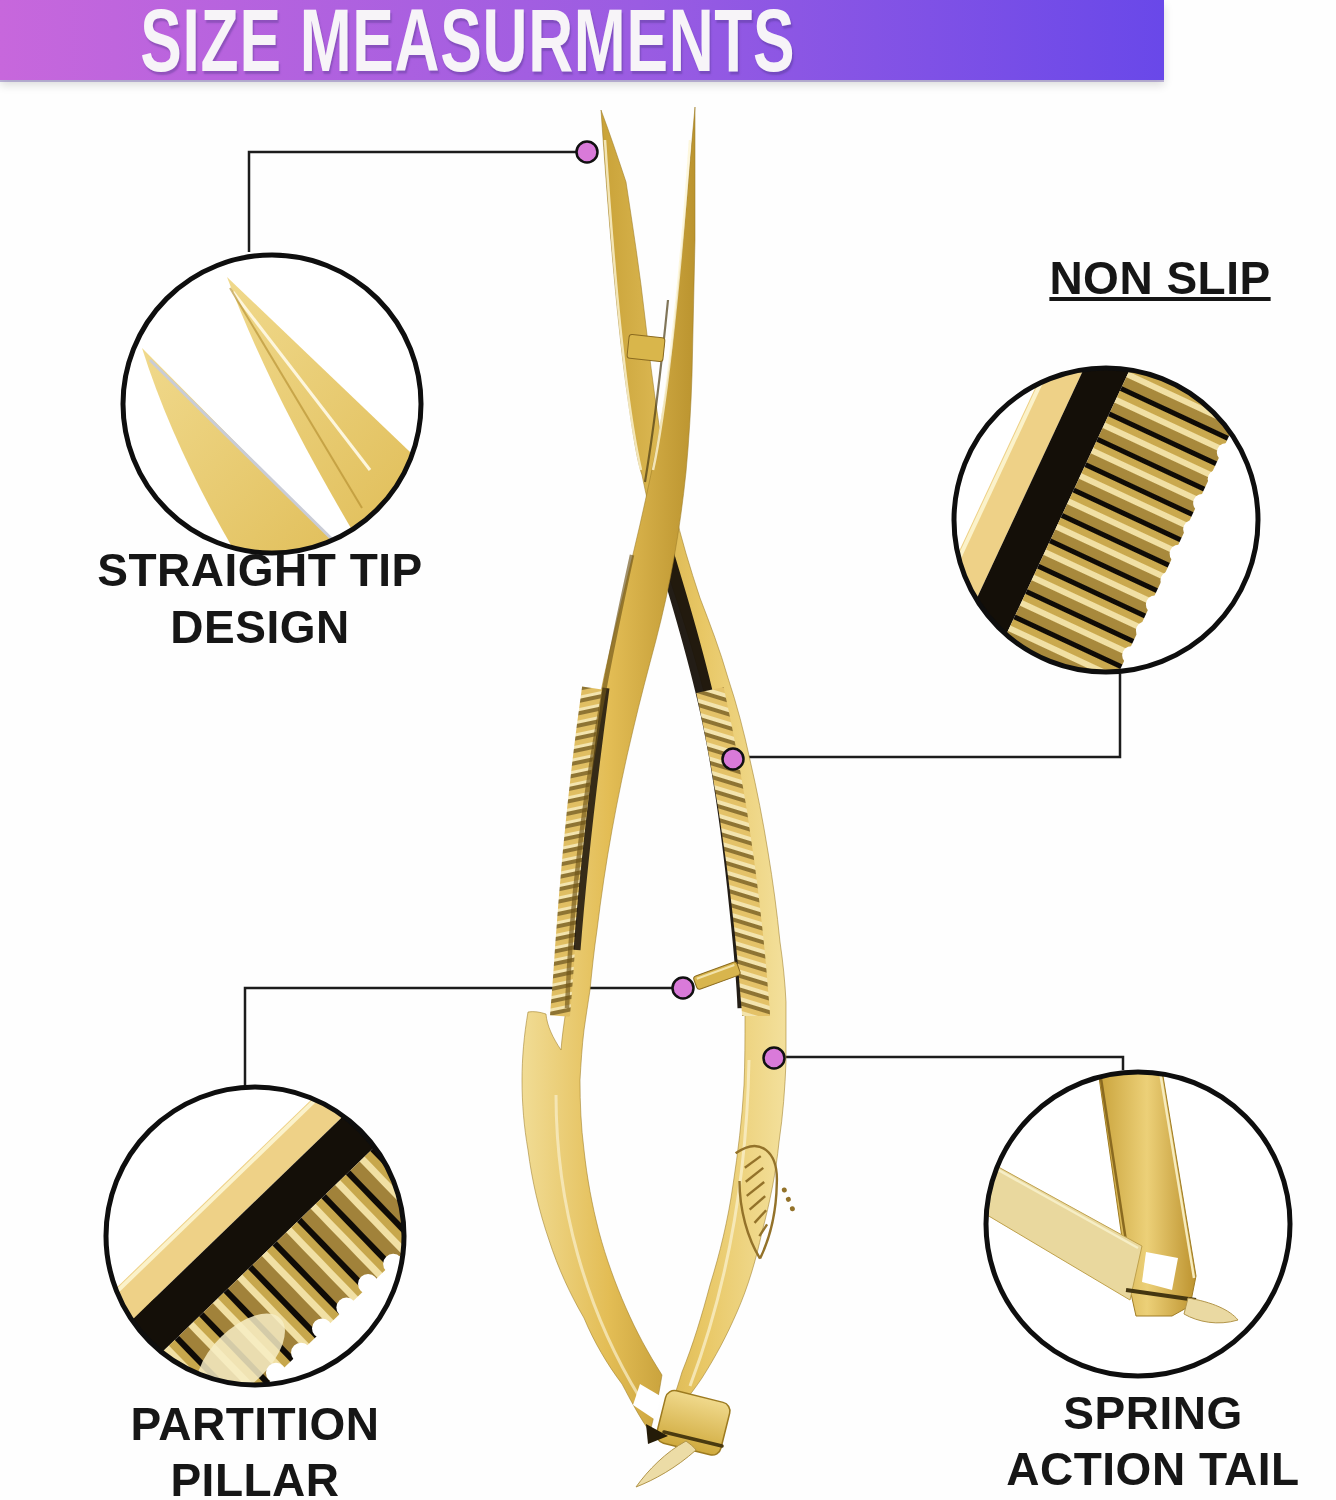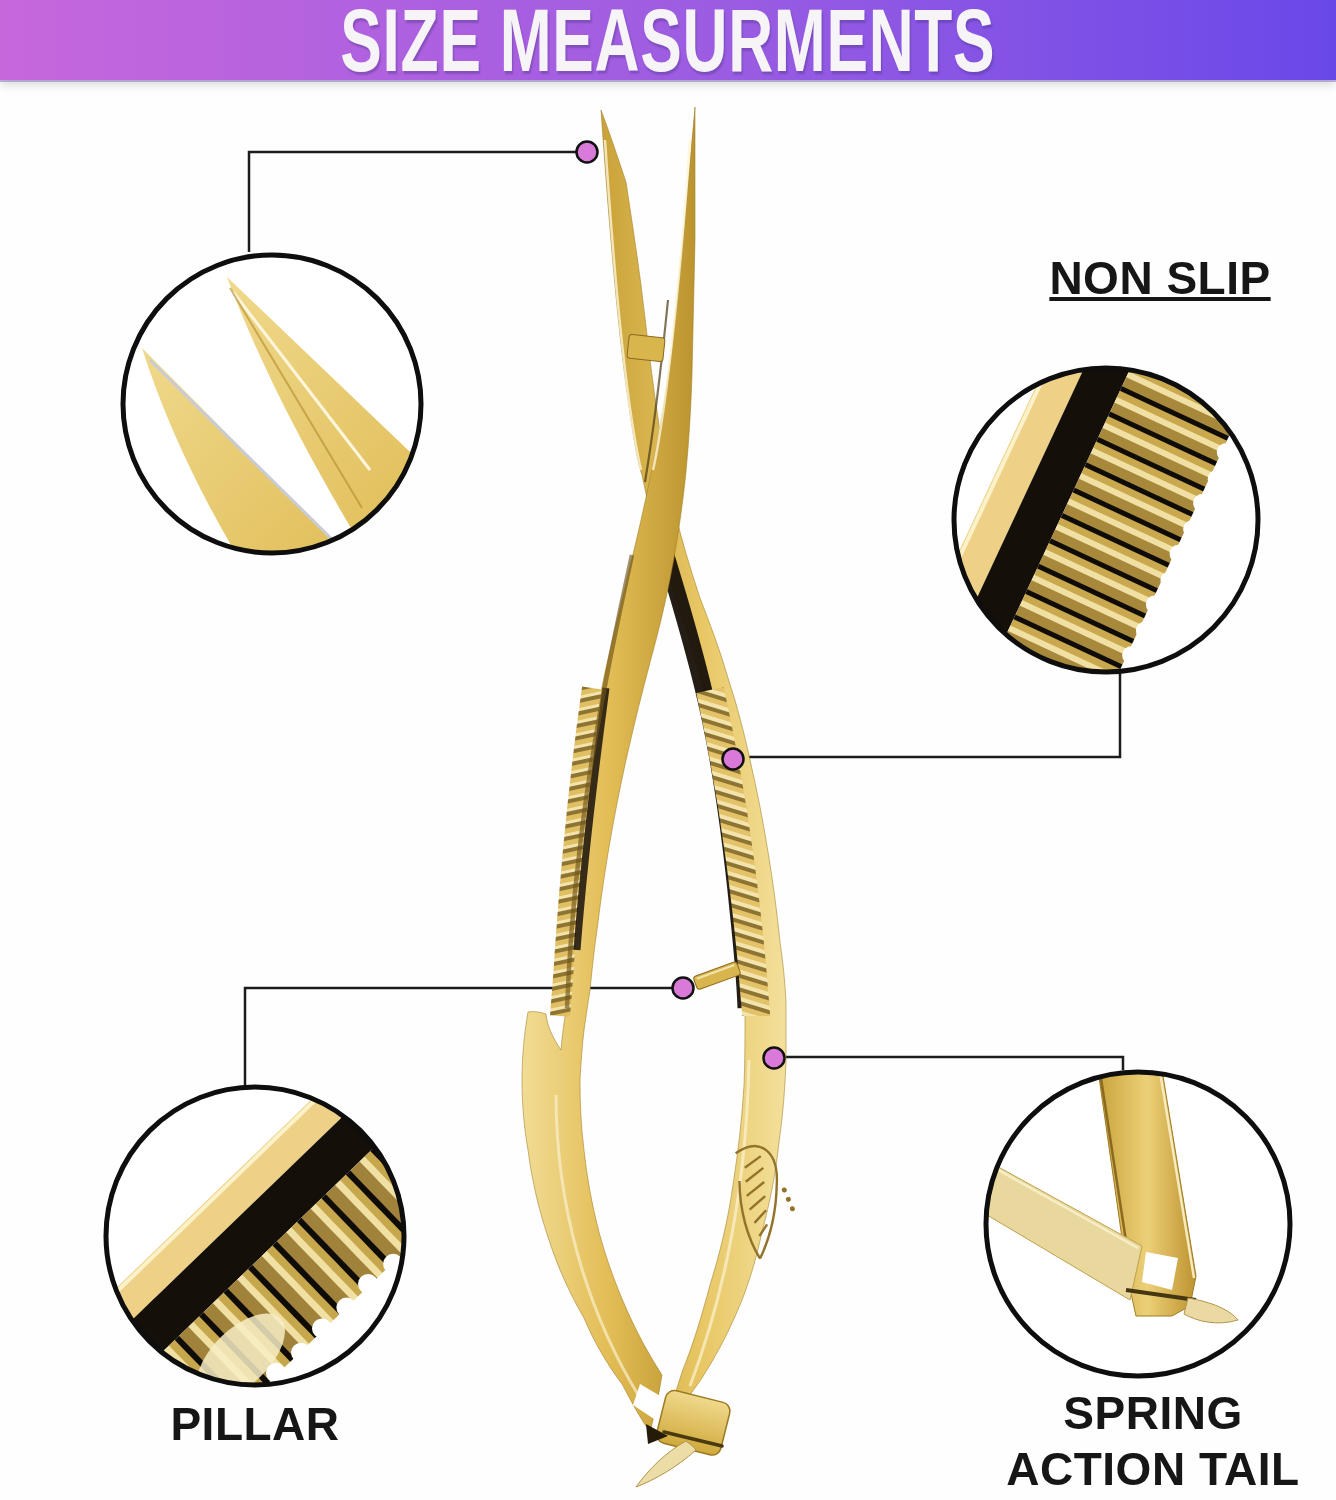--- a/index.html
+++ b/index.html
@@ -2,23 +2,23 @@
 <html style="--banner-left: #c767dc; --banner-mid: #9a5ce2; --banner-right: #6948e9; --banner-text: #f7f4f8; --label-text: #161616; --callout-dot: #d97ad9; --callout-line: #1c1c1c; --gold-light: #f3e3a2; --gold-mid: #e6c25e; --gold-dark: #c29a33; --shadow-black: #17110a;"><head>
 <meta charset="utf-8">
 <style>
   html,body{margin:0;padding:0;background:#ffffff;}
   body{width:1336px;height:1500px;position:relative;overflow:hidden;
        font-family:"Liberation Sans", sans-serif;}
   .canvas{position:absolute;inset:0;background:#fefefe;}
 
   
   .banner{
-    position:absolute;left:0;top:0;width:1336px;height:80px;
+    position:absolute;left:0;top:0;width:1164px;height:80px;
     background:linear-gradient(90deg,var(--banner-left) 0%,var(--banner-mid) 55%,var(--banner-right) 100%);
-    display:flex;align-items:center;justify-content:center;
+    display:flex;align-items:center;
     box-shadow:0 2px 0 rgba(120,100,180,.45), 0 5px 9px rgba(0,0,0,.14);
   }
   .banner-text{
     display:inline-block;
     font-size:89px;font-weight:bold;line-height:80px;
     color:var(--banner-text);
     transform:scaleX(.70);transform-origin:50% 50%;
     letter-spacing:1px;white-space:nowrap;
     text-shadow:2px 3px 2px rgba(70,50,125,.35);
   }
@@ -320,24 +320,29 @@
     </g>
 
     <g fill="var(--callout-dot)" stroke="#111111" stroke-width="2.5">
       <circle cx="587" cy="152" r="10.5"></circle>
       <circle cx="733" cy="759" r="10.5"></circle>
       <circle cx="683" cy="988" r="10.5"></circle>
       <circle cx="774" cy="1058" r="10.5"></circle>
     </g>
   </svg>
 
+  <div class="callout-label" id="lbl-straight">
+    <div>STRAIGHT TIP</div>
+    <div>DESIGN</div>
+  </div>
   <div class="callout-label" id="lbl-nonslip">
     <div>NON SLIP</div>
   </div>
   <div class="callout-label" id="lbl-partition">
+    <div>PARTITION</div>
     <div>PILLAR</div>
   </div>
   <div class="callout-label" id="lbl-spring">
     <div>SPRING</div>
     <div>ACTION TAIL</div>
   </div>
 
 </div>
 
 </body></html>

